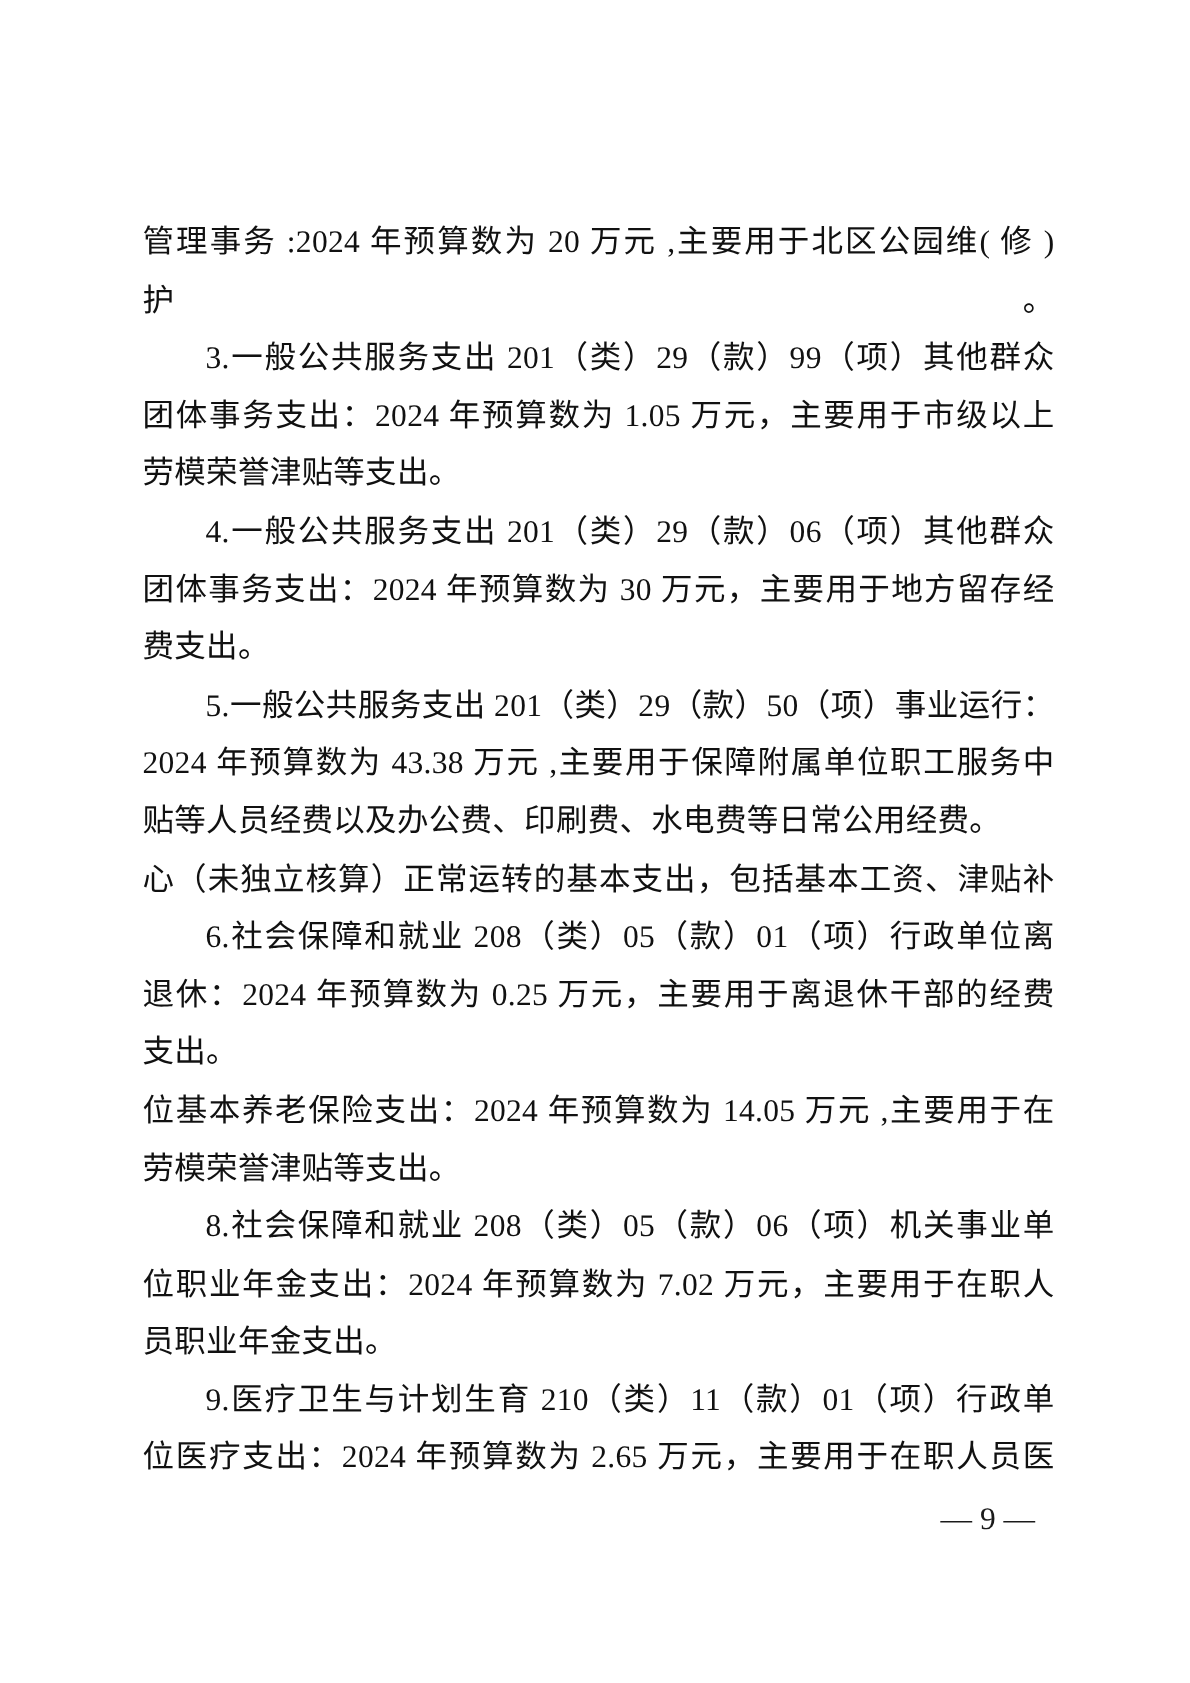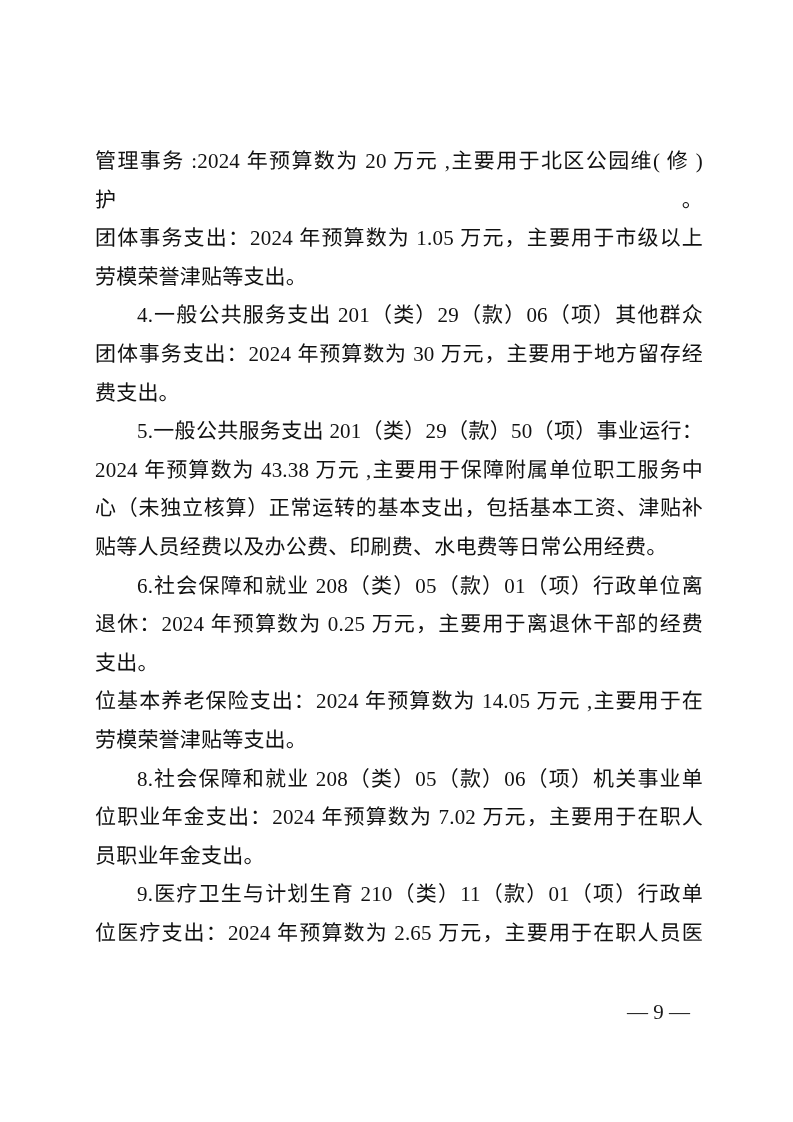--- a/index.html
+++ b/index.html
@@ -44,29 +44,30 @@
     color: #1a1a1a;
     white-space: pre;
   }
 </style>
 </head>
 <body>
 
 <div class="page">
   <div class="body-text">
       <div class="line fill">管理事务 :2024 年预算数为 20 万元 ,主要用于北区公园维( 修 )护。</div>
+      <div class="line indent fill">3.一般公共服务支出 201（类）29（款）99（项）其他群众</div>
       <div class="line fill">团体事务支出：2024 年预算数为 1.05 万元，主要用于市级以上</div>
       <div class="line">劳模荣誉津贴等支出。</div>
       <div class="line indent fill">4.一般公共服务支出 201（类）29（款）06（项）其他群众</div>
       <div class="line fill">团体事务支出：2024 年预算数为 30 万元，主要用于地方留存经</div>
       <div class="line">费支出。</div>
       <div class="line indent fill">5.一般公共服务支出 201（类）29（款）50（项）事业运行：</div>
       <div class="line fill">2024 年预算数为 43.38 万元 ,主要用于保障附属单位职工服务中</div>
+      <div class="line">贴等人员经费以及办公费、印刷费、水电费等日常公用经费。</div>
       <div class="line fill">心（未独立核算）正常运转的基本支出，包括基本工资、津贴补</div>
-      <div class="line">贴等人员经费以及办公费、印刷费、水电费等日常公用经费。</div>
       <div class="line indent fill">6.社会保障和就业 208（类）05（款）01（项）行政单位离</div>
       <div class="line fill">退休：2024 年预算数为 0.25 万元，主要用于离退休干部的经费</div>
       <div class="line">支出。</div>
       <div class="line fill">位基本养老保险支出：2024 年预算数为 14.05 万元 ,主要用于在</div>
       <div class="line">劳模荣誉津贴等支出。</div>
       <div class="line indent fill">8.社会保障和就业 208（类）05（款）06（项）机关事业单</div>
       <div class="line fill">位职业年金支出：2024 年预算数为 7.02 万元，主要用于在职人</div>
       <div class="line">员职业年金支出。</div>
       <div class="line indent fill">9.医疗卫生与计划生育 210（类）11（款）01（项）行政单</div>
       <div class="line fill">位医疗支出：2024 年预算数为 2.65 万元，主要用于在职人员医</div>

